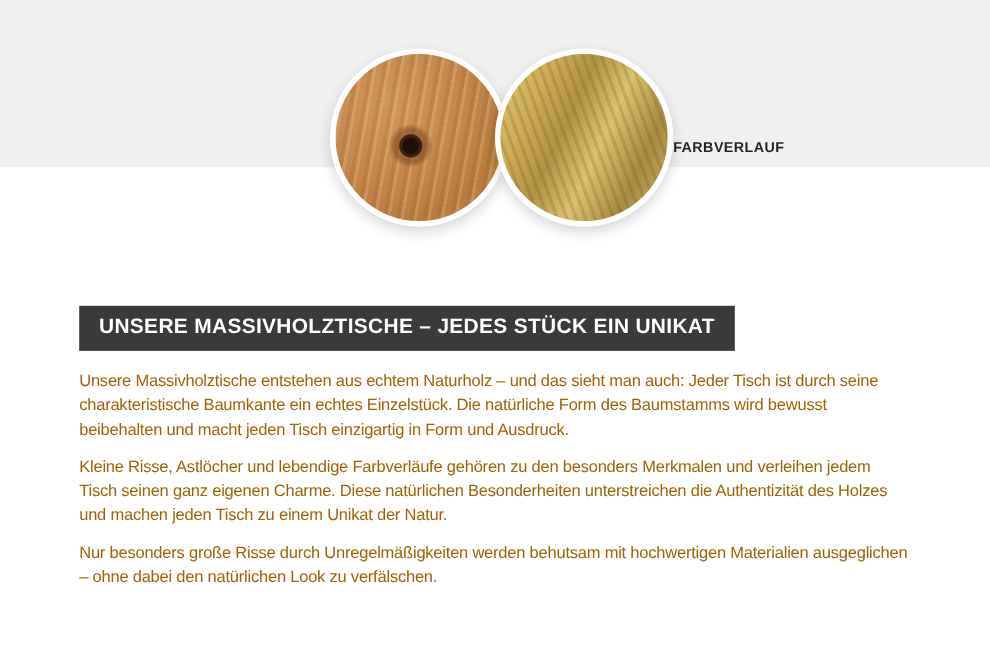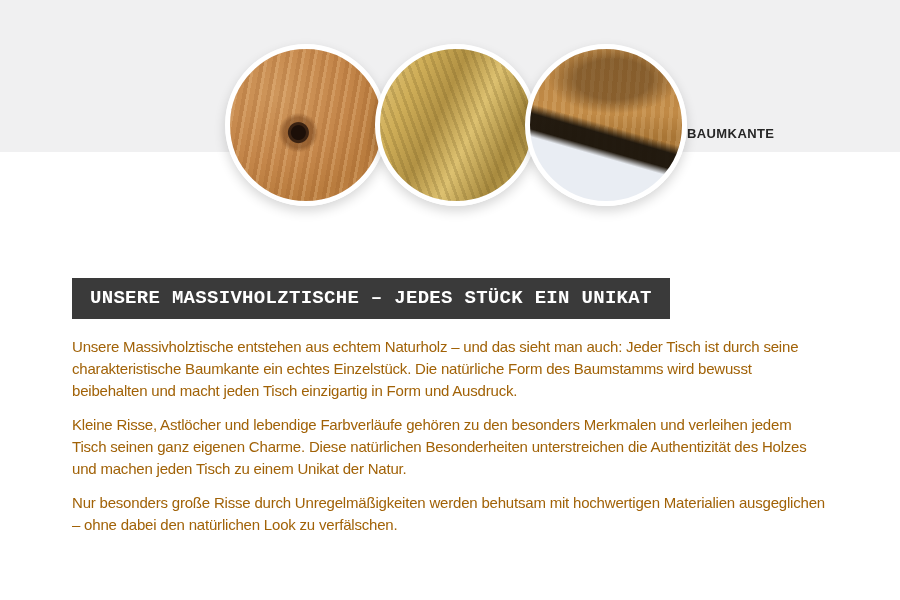--- a/index.html
+++ b/index.html
@@ -114,21 +114,20 @@
   }
   .title-bar {
     display: inline-block;
     background: #3a3a3a;
     color: #ffffff;
     font-size: 19px;
     font-weight: bold;
     letter-spacing: 0.3px;
     padding: 9px 18px 10px 18px;
     margin-bottom: 17px;
-    font-family: Liberation Mono, monospace;
   }
   .body-text p {
     font-size: 15px;
     line-height: 22px;
     letter-spacing: -0.2px;
     color: #a16207;
     margin-bottom: 12px;
     max-width: 756px;
   }
 </style>
@@ -139,24 +138,20 @@
 
 <div class="features">
   <div class="feature">
     <div class="photo astloch"></div>
     <div class="feature-label">ASTLOCH</div>
   </div>
   <div class="feature">
     <div class="photo farbverlauf"></div>
     <div class="feature-label">FARBVERLAUF</div>
   </div>
-  <div class="feature">
-    <div class="photo baumkante"></div>
-    <div class="feature-label">BAUMKANTE</div>
-  </div>
 </div>
 
 <div class="content">
   <div class="title-bar">UNSERE MASSIVHOLZTISCHE – JEDES STÜCK EIN UNIKAT</div>
   <div class="body-text">
     <p>Unsere Massivholztische entstehen aus echtem Naturholz – und das sieht man auch: Jeder Tisch ist durch seine charakteristische Baumkante ein echtes Einzelstück. Die natürliche Form des Baumstamms wird bewusst beibehalten und macht jeden Tisch einzigartig in Form und Ausdruck.</p>
     <p>Kleine Risse, Astlöcher und lebendige Farbverläufe gehören zu den besonders Merkmalen und verleihen jedem Tisch seinen ganz eigenen Charme. Diese natürlichen Besonderheiten unterstreichen die Authentizität des Holzes und machen jeden Tisch zu einem Unikat der Natur.</p>
     <p>Nur besonders große Risse durch Unregelmäßigkeiten werden behutsam mit hochwertigen Materialien ausgeglichen – ohne dabei den natürlichen Look zu verfälschen.</p>
   </div>
 </div>

